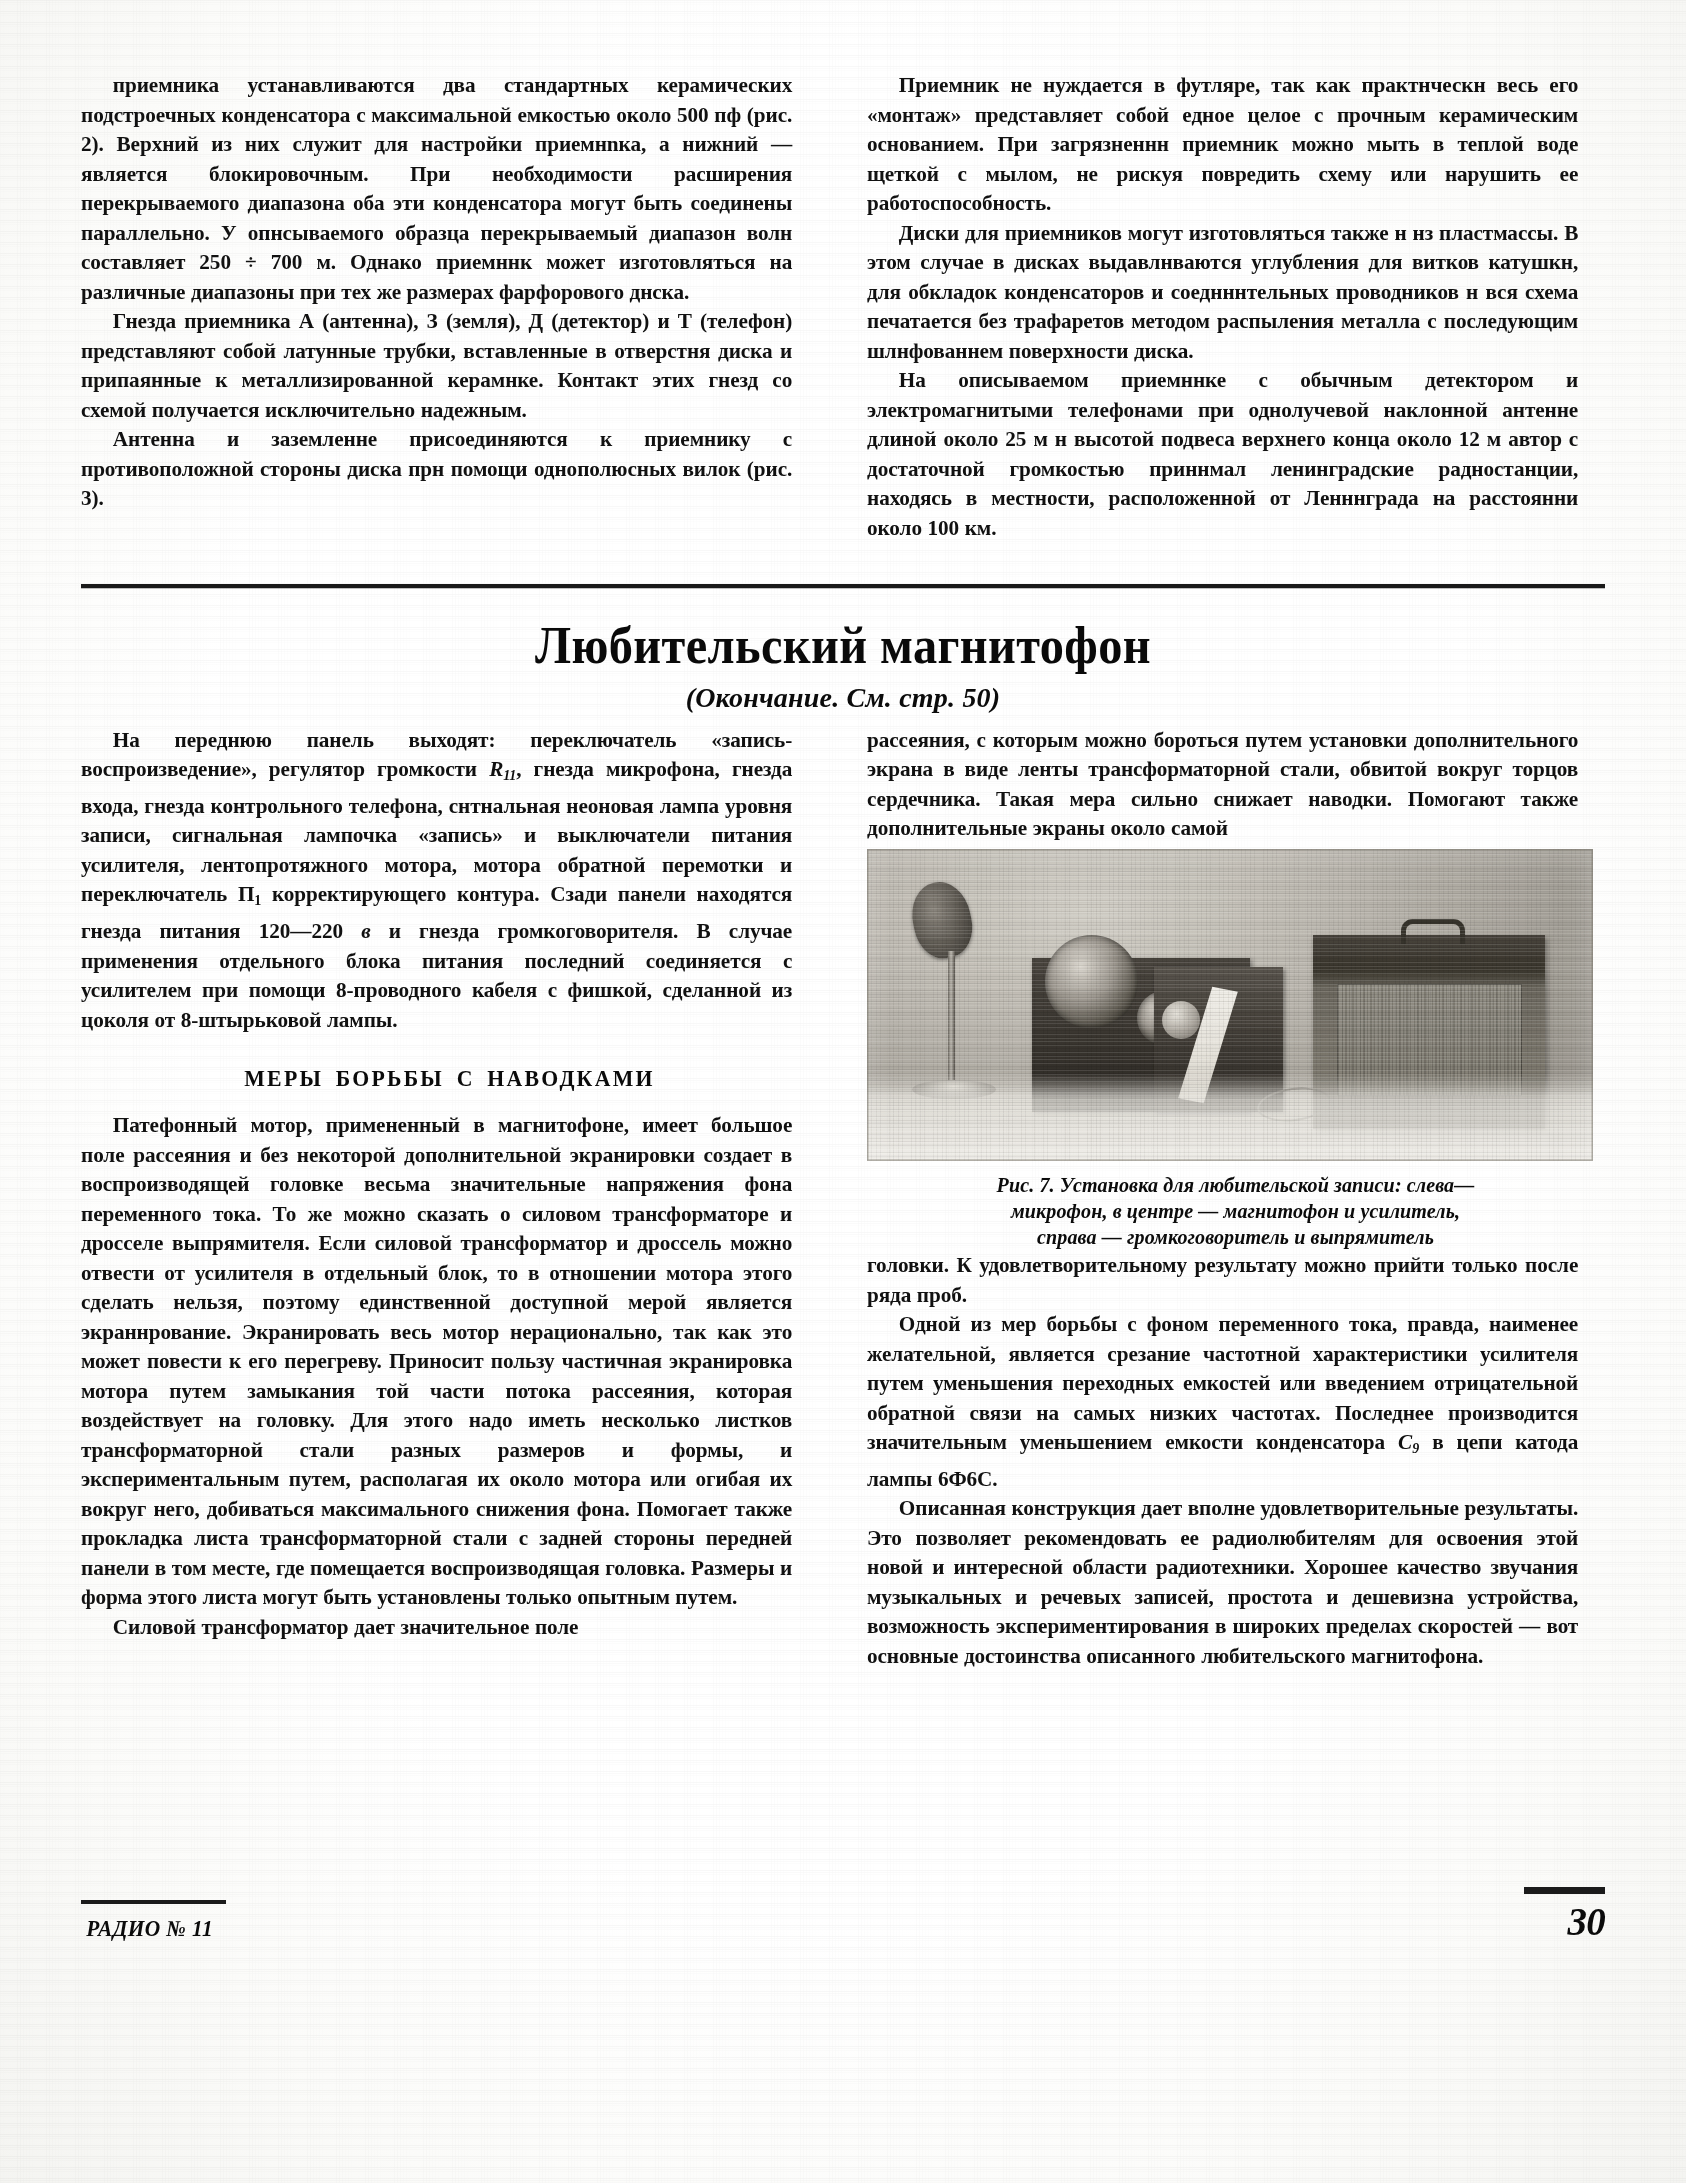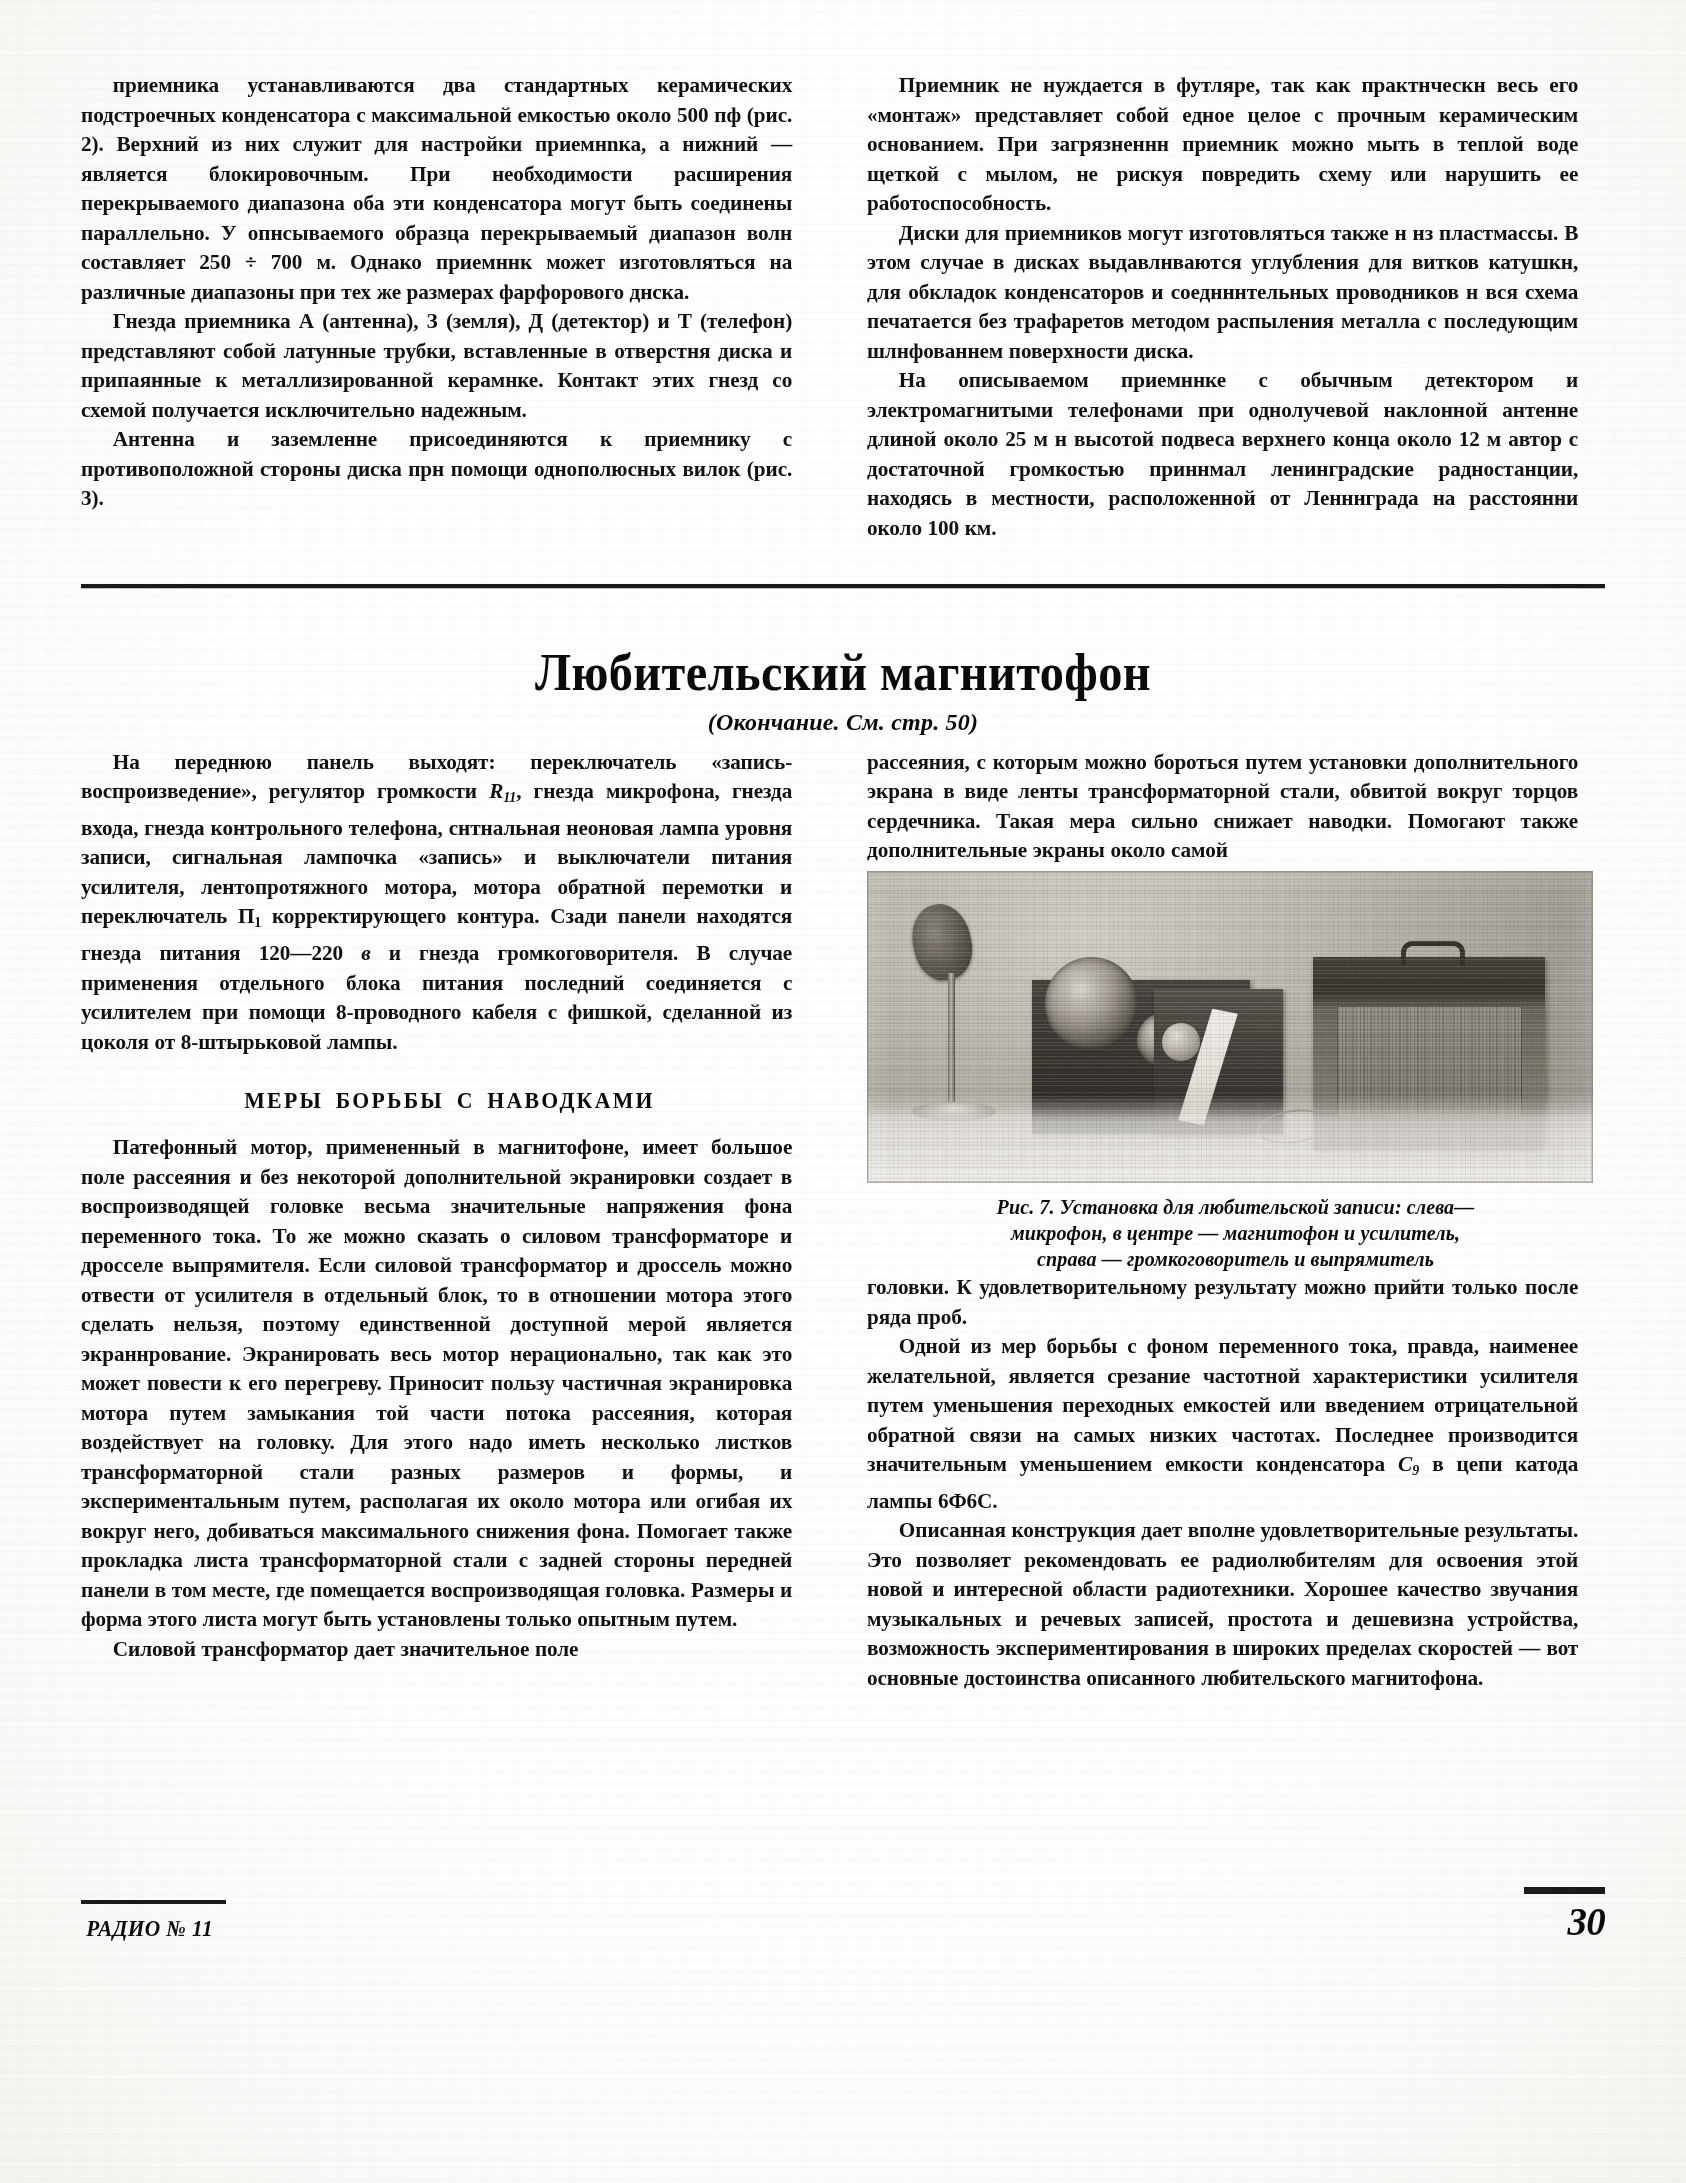--- a/index.html
+++ b/index.html
@@ -74,33 +74,33 @@
     height: 3.6px;
     background: #1a1a1a;
     margin: 42px 0 0 0;
     width: 100%;
     box-shadow: 0 0.7px 0 rgba(0,0,0,.35);
   }
 
   
   .article-head {
     text-align: center;
-    margin-top: 56px;
+    margin-top: 29px;
   }
   .article-title {
     font-size: 52px;
     line-height: 58px;
     font-weight: 700;
     letter-spacing: 0.4px;
     transform: scaleX(.93);
     color: #0a0a0a;
   }
   .article-sub {
     margin-top: 7.3px;
-    font-size: 24px;
+    font-size: 28px;
     font-style: italic;
     font-weight: 700;
     letter-spacing: 0.2px;
   }
 
   .article-body { margin-top: 11px; }
 
   
   h2.section {
     margin: 32px 0 19px 0;

